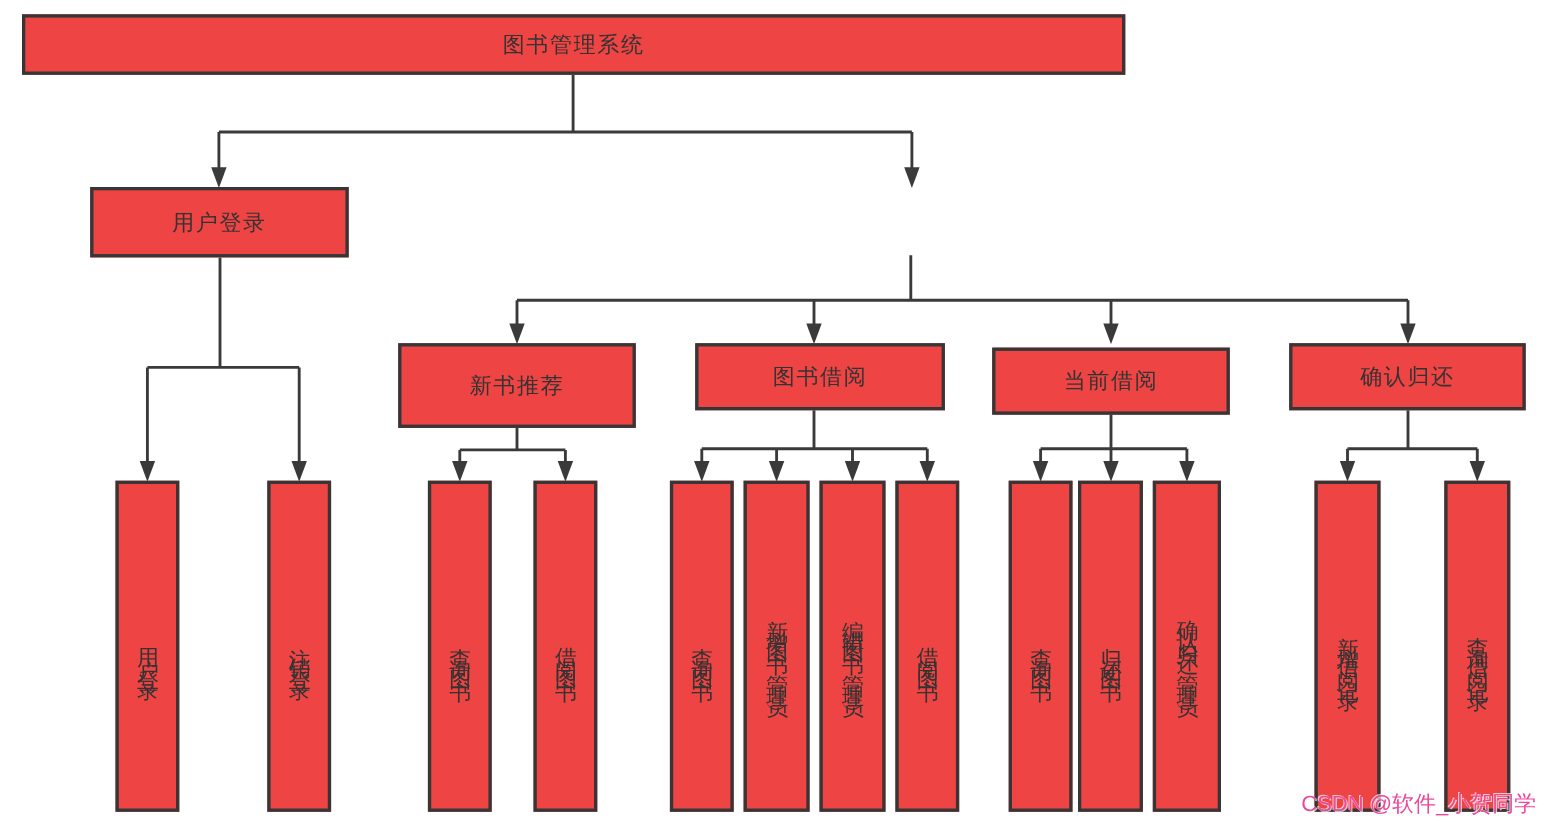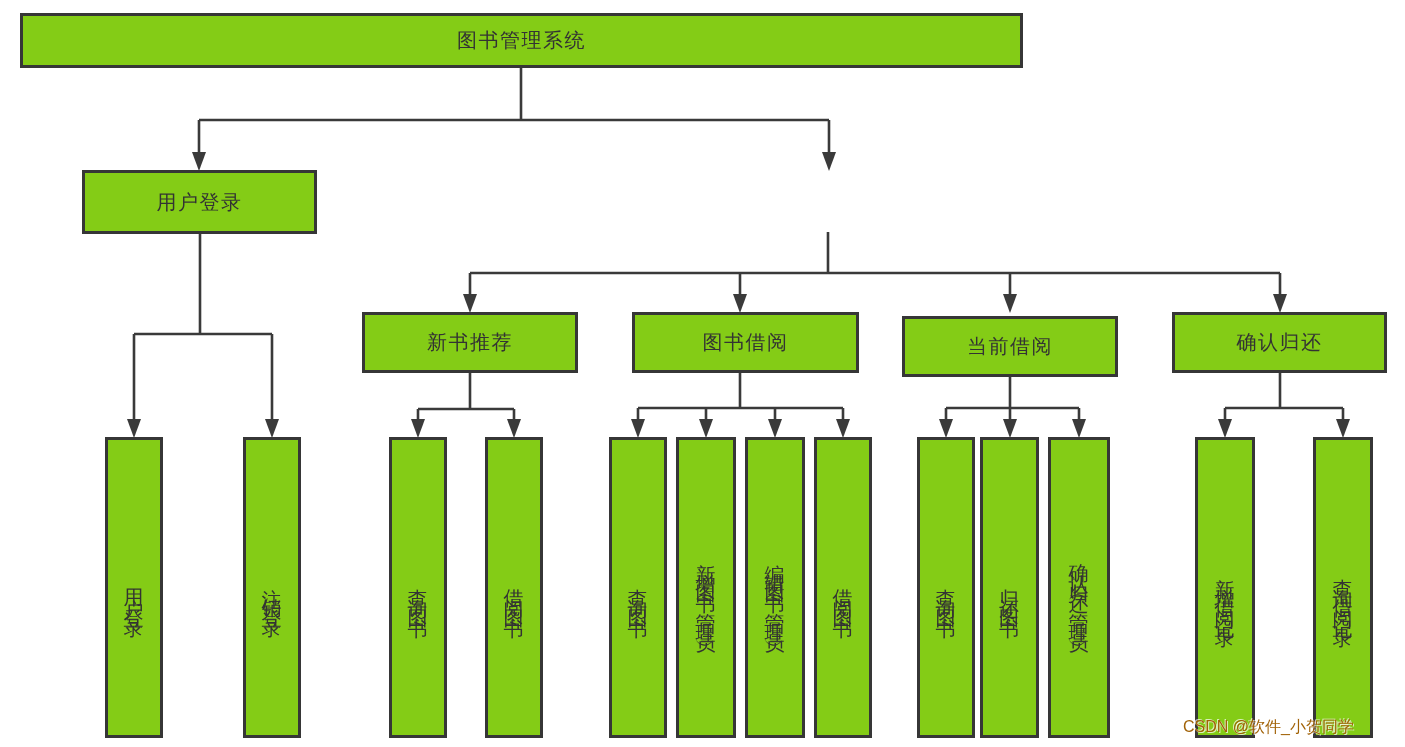--- a/index.html
+++ b/index.html
@@ -17,21 +17,21 @@
   }
   .connectors {
     position: absolute;
     left: 0;
     top: 0;
     z-index: 1;
   }
   .box {
     position: absolute;
     box-sizing: border-box;
-    background: #84cc16;
+    background: #ef4444;
     border: 3px solid #363636;
     display: flex;
     align-items: center;
     justify-content: center;
     z-index: 2;
   }
   .hbox .hlabel {
     font-size: 20px;
     letter-spacing: 1.5px;
     color: #333333;
@@ -44,22 +44,22 @@
     letter-spacing: 10px;
     margin-bottom: -10px;
     color: #333333;
     line-height: 1;
   }
   .watermark {
     position: absolute;
     left: 1183px;
     top: 717px;
     z-index: 3;
-    font-size: 16px;
-    color: #a16207;
+    font-size: 20px;
+    color: #ec4899;
     white-space: nowrap;
     text-shadow: 1px 1px 0 rgba(255,255,255,0.7), -1px -1px 0 rgba(255,255,255,0.7);
   }
 </style>
 </head>
 <body>
 
 <div class="canvas">
 
   <svg class="connectors" width="1405" height="747">
@@ -96,21 +96,21 @@
   </svg>
 
   <div class="box hbox" style="left:20px;top:13px;width:1003px;height:55px">
     <span class="hlabel">图书管理系统</span>
   </div>
 
   <div class="box hbox" style="left:82px;top:170px;width:235px;height:64px">
     <span class="hlabel">用户登录</span>
   </div>
 
-  <div class="box hbox" style="left:362px;top:312px;width:216px;height:61px">
+  <div class="box hbox" style="left:362px;top:312px;width:216px;height:77px">
     <span class="hlabel">新书推荐</span>
   </div>
   <div class="box hbox" style="left:632px;top:312px;width:227px;height:61px">
     <span class="hlabel">图书借阅</span>
   </div>
   <div class="box hbox" style="left:902px;top:316px;width:216px;height:61px">
     <span class="hlabel">当前借阅</span>
   </div>
   <div class="box hbox" style="left:1172px;top:312px;width:215px;height:61px">
     <span class="hlabel">确认归还</span>

